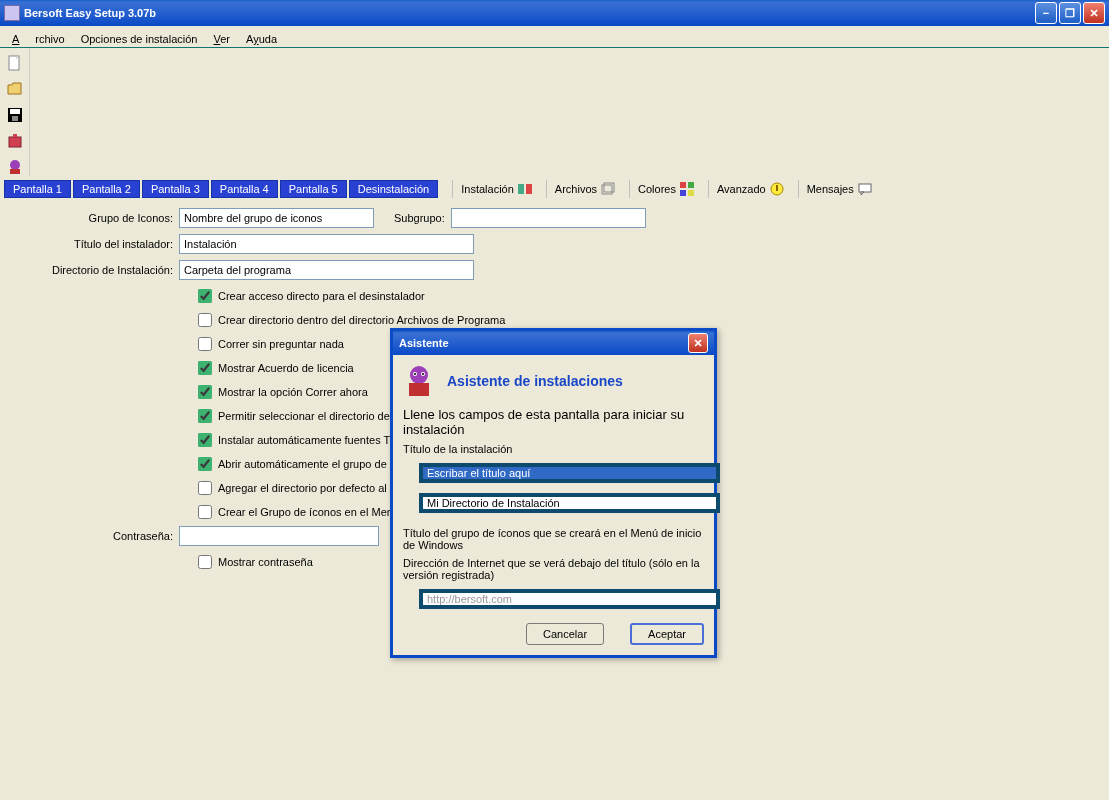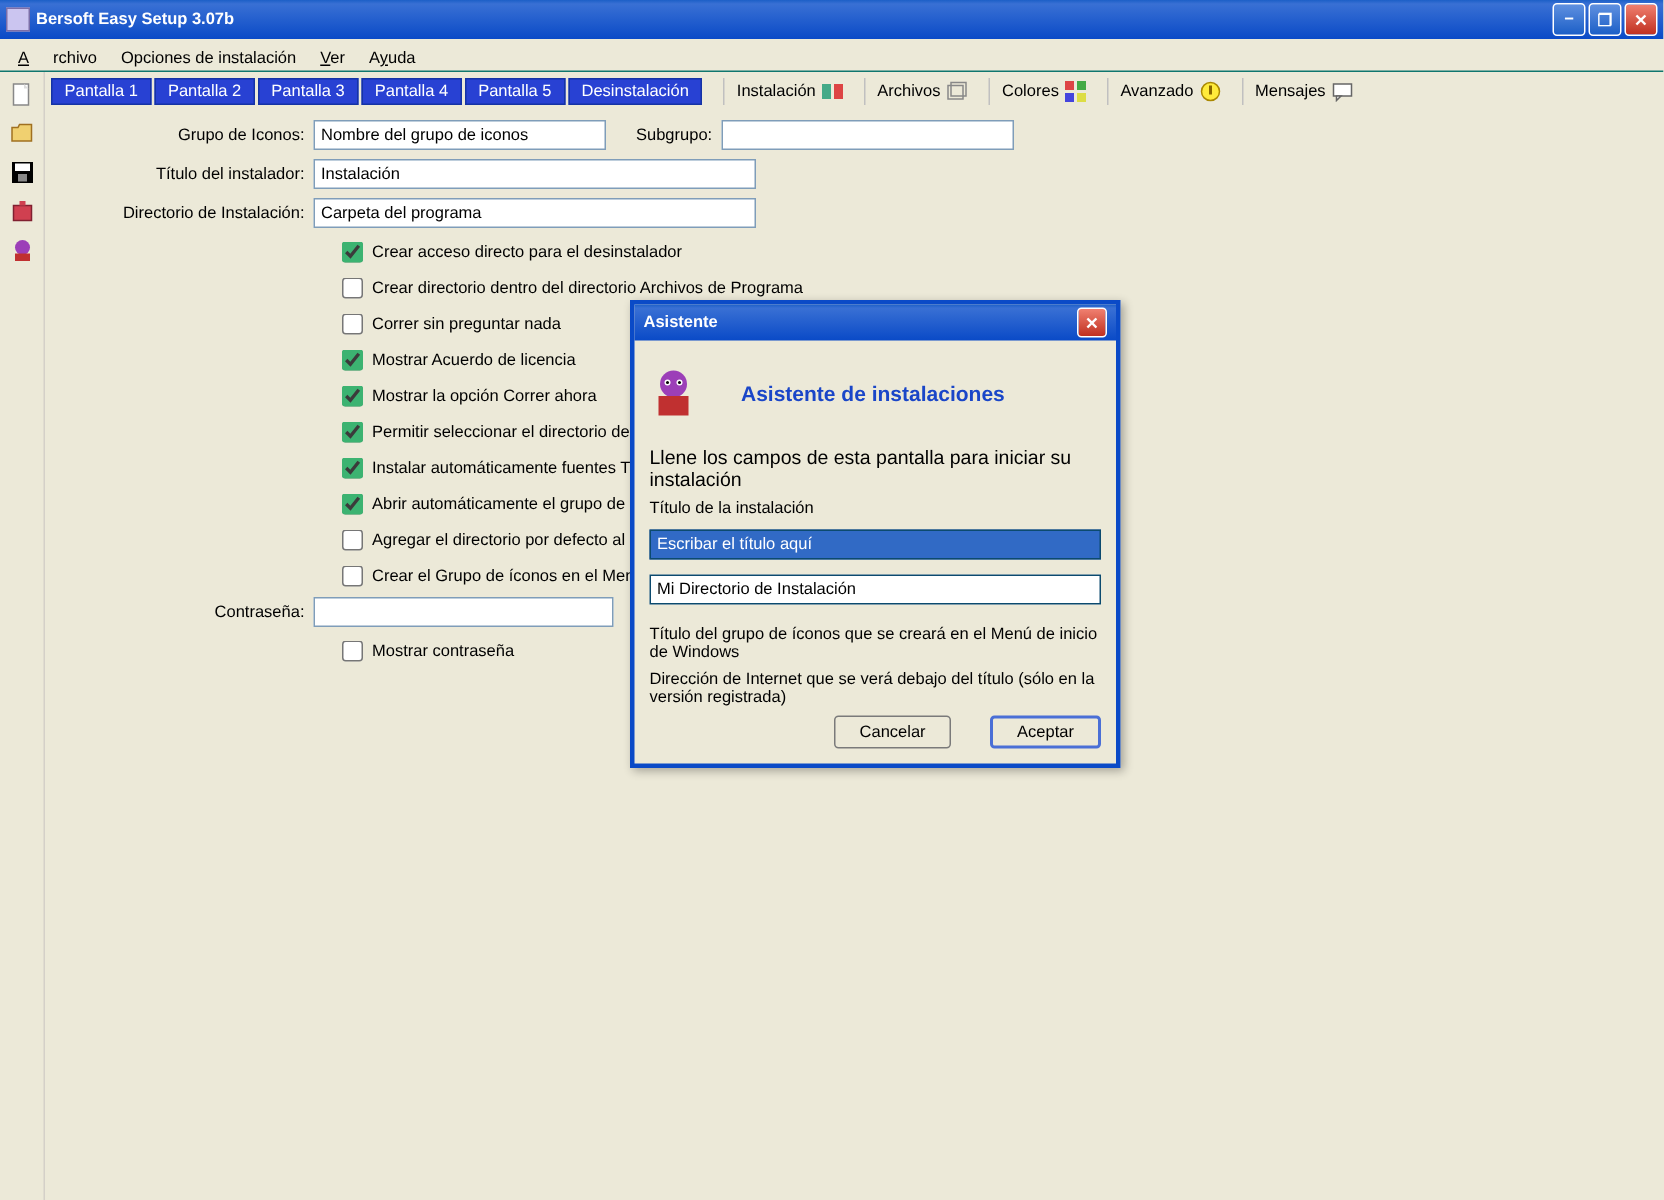--- a/index.html
+++ b/index.html
@@ -10,21 +10,21 @@
 .titlebar .title { font-weight:bold; flex:1; }
 .titlebtns { display:flex; gap:2px; }
 .tb { width:22px; height:22px; border:1px solid #fff; border-radius:3px; display:flex; align-items:center; justify-content:center; font-weight:bold; cursor:pointer; }
 .tb.min,.tb.max { background:linear-gradient(#5f90e0,#1c5fc7); color:#fff; }
 .tb.close { background:linear-gradient(#f08070,#c03020); color:#fff; }
 
 .menubar { height:22px; background:#ece9d8; display:flex; align-items:flex-end; padding:0 4px; border-bottom:1px solid #0f766e; }
 .menubar span { padding:2px 8px; cursor:pointer; }
 .menubar span u { text-decoration:underline; }
 
-.content { display:flex; height:calc(800px - 26px - 22px); }
+.content { display:flex; height:calc(800px - 26px - 22px);flex-direction:column; }
 .sidebar { width:30px; background:#ece9d8; border-right:1px solid #d4d0c8; display:flex; flex-direction:column; align-items:center; padding-top:6px; gap:8px; }
 .sidebar .ico { width:18px; height:18px; cursor:pointer; display:flex; align-items:center; justify-content:center; }
 .main { flex:1; background:#ece9d8; padding:4px 0 0 4px; position:relative; }
 
 .tabbar { display:flex; gap:2px; align-items:center; margin-bottom:10px; flex-wrap:wrap; }
 .tab { padding:2px 8px; border:1px solid #1533a5; background:#2841d3; color:#fff; cursor:pointer; font-size:11px; }
 .tabgroup { display:flex; align-items:center; gap:4px; margin-left:8px; color:#000; cursor:pointer; }
 .tabgroup .sep { width:1px; height:18px; background:#c0c0c0; margin:0 4px; }
 .miniicon { width:14px; height:14px; display:inline-block; }
 
@@ -36,23 +36,23 @@
 .chk { display:flex; align-items:center; margin:4px 0 4px 180px; }
 .chk input { margin-right:6px; width:14px; height:14px; accent-color:#3cb371; }
 
 
 .dialog { position:absolute; left:390px; top:152px; width:327px; background:#ece9d8; border:3px solid #0a4ac7; box-shadow:2px 2px 6px rgba(0,0,0,.3); }
 .dialog .dlg-title { height:24px; background:linear-gradient(to bottom,#1c5fc7,#3970d4 10%,#0a4ac7); color:#fff; display:flex; align-items:center; padding:0 6px; font-weight:bold; }
 .dialog .dlg-title .xbtn { margin-left:auto; width:20px; height:20px; background:linear-gradient(#f08070,#c03020); border:1px solid #fff; border-radius:3px; display:flex; align-items:center; justify-content:center; cursor:pointer; }
 .dialog .body { padding:10px; }
 .hdr { display:flex; align-items:center; margin-bottom:10px; }
 .hdr .mascot { width:32px; height:32px; margin-right:12px; }
-.hdr h2 { margin:17px; color:#1a46c8; font-size:14px; font-weight:bold; }
+.hdr h2 { margin:0; color:#1a46c8; font-size:14px; font-weight:bold; }
 .dlg-text { margin:6px 0; }
-.dlg-input { width:100%; height:20px; border:1px solid #0c4a6e; padding:1px 4px; margin:2px 0 8px; }
+.dlg-input { width:100%; height:20px; border:4px solid #0c4a6e; padding:1px 4px; margin:2px 16px 8px; }
 .dlg-input.sel { background:#316ac5; color:#fff; }
 .dlg-input.dis { color:#999; }
 .dlg-btns { display:flex; justify-content:flex-end; gap:8px; margin-top:6px; }
 .dlg-btns button { padding:3px 16px; border:1px solid #7a7a7a; background:#ece9d8; border-radius:3px; cursor:pointer;margin-left:18px; }
 .dlg-btns button.def { border:2px solid #4a6fd6; }
 </style>
 </head>
 <body>
 
 <div class="titlebar">
@@ -239,20 +239,21 @@
                 <rect x="6" y="18" width="20" height="13" fill="#c03030"></rect>
               </svg></div>
           <h2>Asistente de instalaciones</h2>
         </div>
         <div class="dlg-text" style="font-size:13px">Llene los campos de esta pantalla para iniciar su instalación</div>
         <div class="dlg-text">Título de la instalación</div>
         <input class="dlg-input sel" value="Escribar el título aquí" style="">
         <input class="dlg-input" value="Mi Directorio de Instalación" style="">
         <div class="dlg-text">Título del grupo de íconos que se creará en el Menú de inicio de Windows</div>
         <div class="dlg-text">Dirección de Internet que se verá debajo del título (sólo en la versión registrada)</div>
+        <input class="dlg-input dis" readonly="" value="http://bersoft.com" style="">
         <div class="dlg-btns">
           <button>Cancelar</button>
           <button class="def">Aceptar</button>
         </div>
       </div>
     </div>
 
   </div>
 </div>
 

